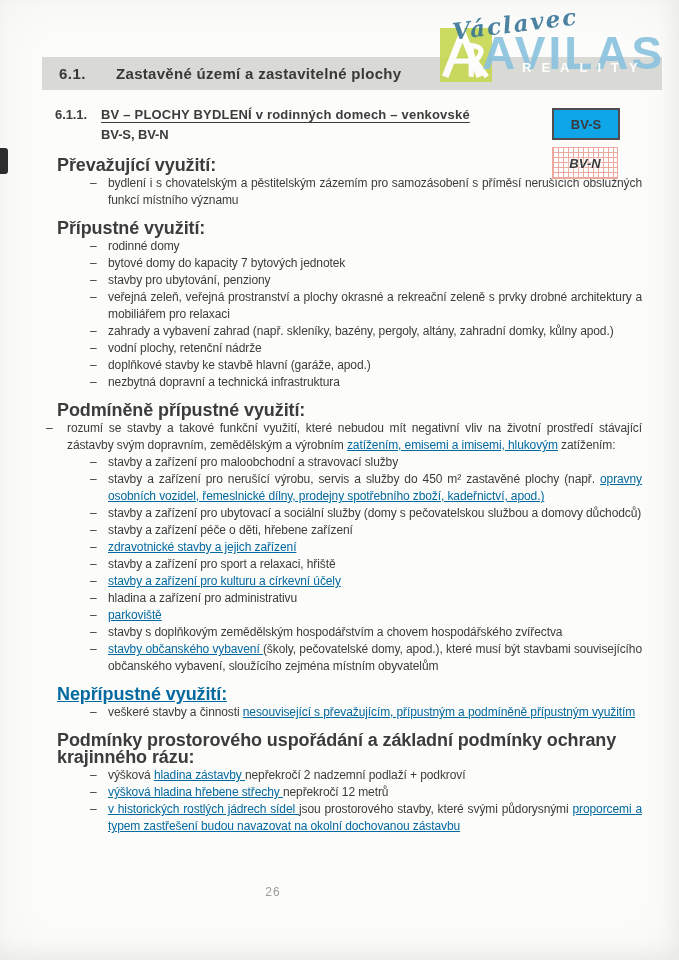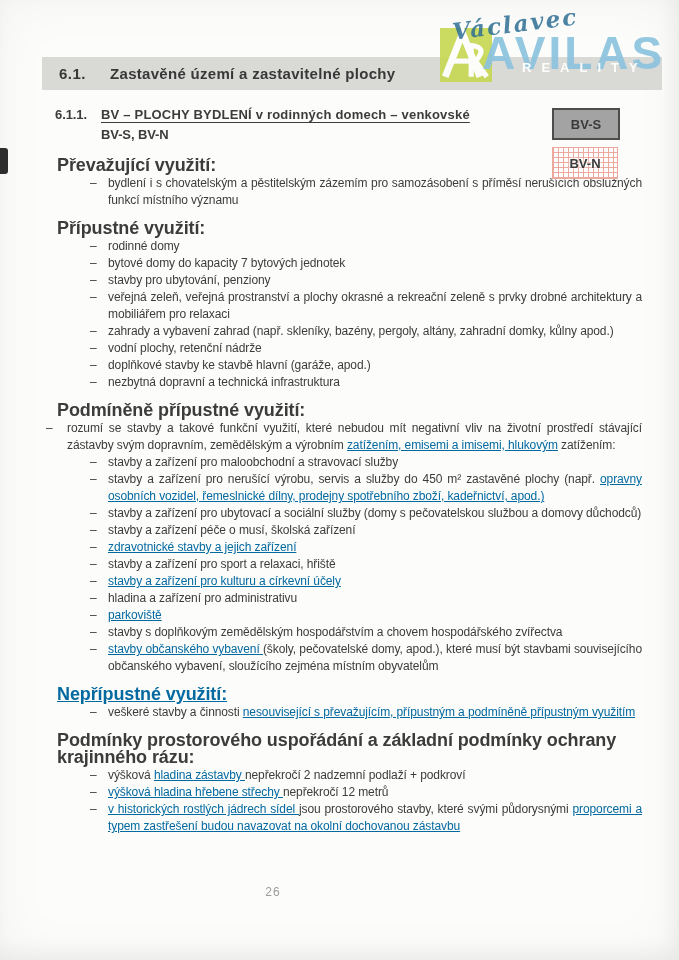--- a/index.html
+++ b/index.html
@@ -10,21 +10,21 @@
     color:#3c3c3c;
     box-shadow:inset 0 0 55px rgba(0,0,0,0.04), inset -6px -8px 18px rgba(0,0,0,0.05);
   }
   
   .artifact{position:absolute;left:0;top:148px;width:8px;height:26px;background:#2d2d2d;border-radius:0 3px 3px 0;}
 
   
   .hbar{position:absolute;left:42px;top:57px;width:620px;height:33px;background:#d9d9d6;z-index:1;
         display:flex;align-items:center;font-weight:bold;font-size:15px;color:#383838;}
   .hbar .num{margin-left:17px;letter-spacing:.5px;}
-  .hbar .ttl{margin-left:24px;letter-spacing:.3px;}
+  .hbar .ttl{margin-left:30px;letter-spacing:.3px;}
 
   
   .logo{position:absolute;left:430px;top:10px;width:240px;height:80px;z-index:3;}
   .logo-square{position:absolute;left:10px;top:18px;width:52px;height:54px;background:#c7d854;opacity:.92;}
   .logo-square svg{position:absolute;left:0;top:0;}
   .brand{position:absolute;left:52px;top:16px;font-size:46px;font-weight:bold;letter-spacing:3px;
          color:#8cc3de;opacity:.92;}
   .tagline{position:absolute;left:92px;top:50px;font-size:13px;font-weight:bold;letter-spacing:10px;
            color:#fdfdfc;z-index:4;text-align:center;}
   .handwriting{position:absolute;left:22px;top:0px;z-index:5;
@@ -34,21 +34,21 @@
   
   .legend{position:absolute;left:552px;top:108px;width:64px;z-index:2;}
   .legend-box{width:64px;height:28px;margin-bottom:7px;display:flex;align-items:center;justify-content:center;
               font-weight:bold;font-size:13px;color:#3a3a3a;}
   .legend-box.solid{background:#ec665a;border:2px solid #4d4d4d;}
   .legend-box.grid{
     background-color:#ffffff;
     background-image:repeating-linear-gradient(0deg,#eda89e 0 1px,transparent 1px 5px),
                      repeating-linear-gradient(90deg,#eda89e 0 1px,transparent 1px 5px);
     border:1px solid #eda89e;height:30px;}
-  .legend-box.grid .legend-label{text-shadow:0 0 3px #fff,0 0 3px #fff;}
+  .legend-box.grid .legend-label{text-shadow:0 0 3px #fff,0 0 3px #fff;font-style:italic;}
 
   
   .content{position:absolute;left:46px;top:106px;width:596px;font-size:12px;line-height:17px;letter-spacing:-.1px;}
   .h611{display:flex;margin-left:9px;margin-bottom:3px;font-weight:bold;font-size:13px;}
   .h611 .num{width:46px;flex:none;}
   .h611 .ttl{text-decoration:underline;text-underline-offset:3px;letter-spacing:.2px;}
   .h611-sub{margin-left:55px;font-weight:bold;font-size:13px;margin-bottom:14px;}
 
   .block{margin-bottom:11px;}
   .block-heading{font-weight:bold;margin-left:11px;margin-bottom:1px;font-size:18px;}
@@ -82,21 +82,21 @@
         <path d="M14 38 L38 38" stroke="#ffffff" stroke-width="6" fill="none"></path>
         <path d="M36 56 L36 20 Q56 22 41 38 L54 56" stroke="#ffffff" stroke-width="6" fill="none"></path>
       </svg>
     </div>
     <span class="brand">AVILAS</span>
     <span class="tagline">REALITY</span>
     <span class="handwriting">Václavec</span>
   </div>
 
   <div class="legend">
-      <div class="legend-box solid" style="background: #a3a3a3;">
+      <div class="legend-box solid" style="background: #0ea5e9;">
         <span class="legend-label">BV-S</span>
       </div>
       <div class="legend-box grid">
         <span class="legend-label">BV-N</span>
       </div>
     </div>
 
   <div class="content">
     <div class="h611">
       <span class="num">6.1.1.</span>
@@ -119,21 +119,21 @@
           <div class="bullet lvl1"><span class="dash">–</span><span class="txt"><span>vodní plochy, retenční nádrže</span></span></div>
           <div class="bullet lvl1"><span class="dash">–</span><span class="txt"><span>doplňkové stavby ke stavbě hlavní (garáže, apod.)</span></span></div>
           <div class="bullet lvl1"><span class="dash">–</span><span class="txt"><span>nezbytná dopravní a technická infrastruktura</span></span></div>
         </div>
         <div class="block">
           <div class="block-heading">Podmíněně přípustné využití:</div>
           <div class="bullet lvl0"><span class="dash">–</span><span class="txt"><span>rozumí se stavby a takové funkční využití, které nebudou mít negativní vliv na životní prostředí stávající zástavby svým dopravním, zemědělským a výrobním </span><span class="faded">zatížením, emisemi a imisemi, hlukovým</span><span> zatížením:</span></span></div>
           <div class="bullet lvl1"><span class="dash">–</span><span class="txt"><span>stavby a zařízení pro maloobchodní a stravovací služby</span></span></div>
           <div class="bullet lvl1"><span class="dash">–</span><span class="txt"><span>stavby a zařízení pro nerušící výrobu, servis a služby do 450 m² zastavěné plochy (např. </span><span class="faded">opravny osobních vozidel, řemeslnické dílny, prodejny spotřebního zboží, kadeřnictví, apod.)</span></span></div>
           <div class="bullet lvl1"><span class="dash">–</span><span class="txt"><span>stavby a zařízení pro ubytovací a sociální služby (domy s pečovatelskou službou a domovy důchodců)</span></span></div>
-          <div class="bullet lvl1"><span class="dash">–</span><span class="txt"><span>stavby a zařízení péče o musí, školská zařízení</span></span></div>
+          <div class="bullet lvl1"><span class="dash">–</span><span class="txt"><span>stavby a zařízení péče o děti, hřebene zařízení</span></span></div>
           <div class="bullet lvl1"><span class="dash">–</span><span class="txt"><span class="faded">zdravotnické stavby a jejich zařízení</span></span></div>
           <div class="bullet lvl1"><span class="dash">–</span><span class="txt"><span>stavby a zařízení pro sport a relaxaci, hřiště</span></span></div>
           <div class="bullet lvl1"><span class="dash">–</span><span class="txt"><span class="faded">stavby a zařízení pro kulturu a církevní účely</span></span></div>
           <div class="bullet lvl1"><span class="dash">–</span><span class="txt"><span>hladina a zařízení pro administrativu</span></span></div>
           <div class="bullet lvl1"><span class="dash">–</span><span class="txt"><span class="faded">parkoviště</span></span></div>
           <div class="bullet lvl1"><span class="dash">–</span><span class="txt"><span>stavby s doplňkovým zemědělským hospodářstvím a chovem hospodářského zvířectva</span></span></div>
           <div class="bullet lvl1"><span class="dash">–</span><span class="txt"><span class="faded">stavby občanského vybavení </span><span>(školy, pečovatelské domy, apod.), které musí být stavbami souvisejícího občanského vybavení, sloužícího zejména místním obyvatelům</span></span></div>
         </div>
         <div class="block">
           <div class="block-heading faded">Nepřípustné využití:</div>

